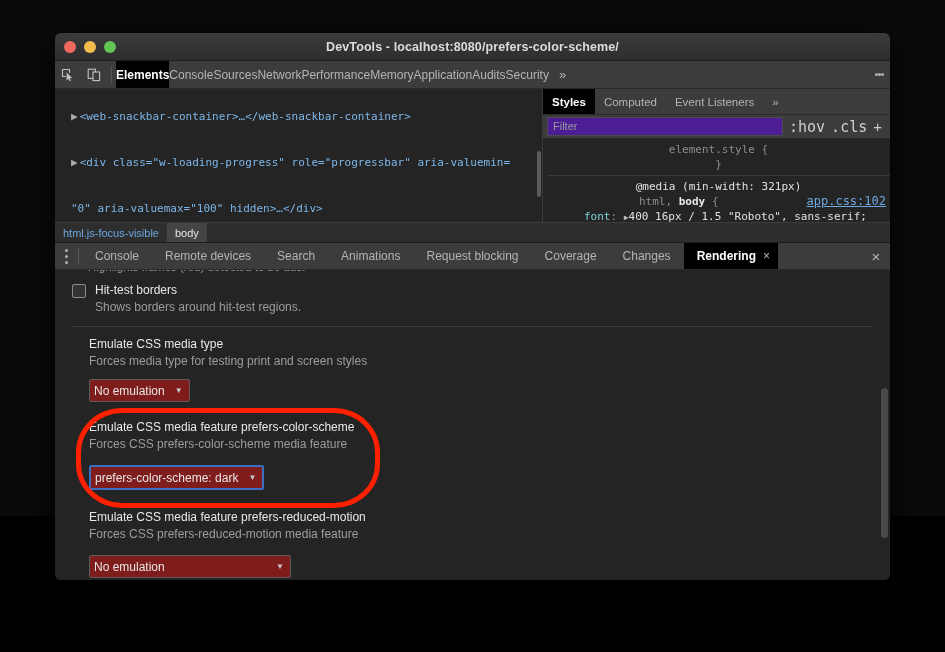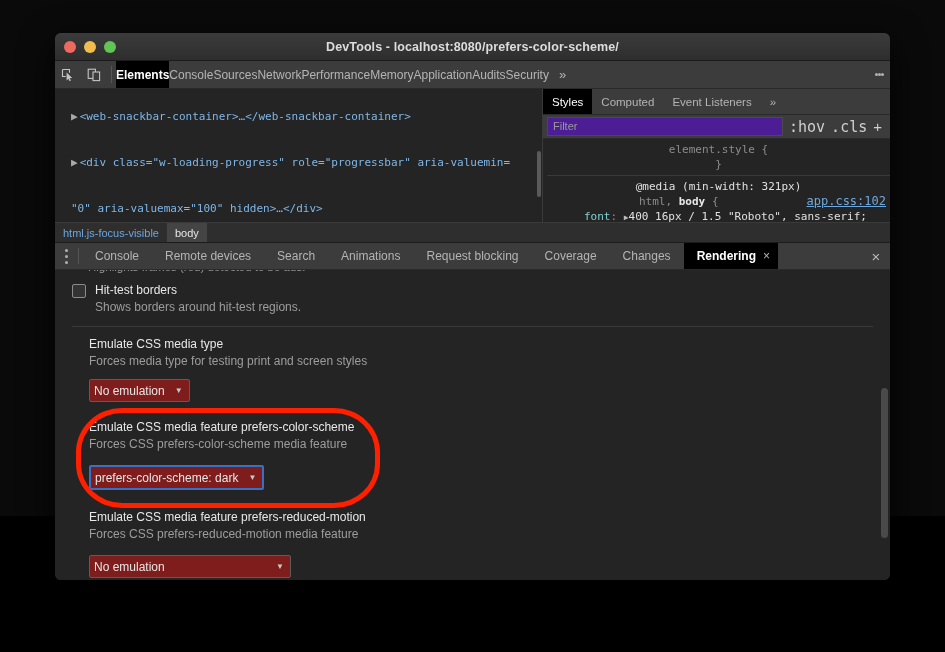--- a/index.html
+++ b/index.html
@@ -93,21 +93,21 @@
   }
   .el-scroll .thumb { position: absolute; right: 1px; top: 62px; width: 4px; height: 46px; background: #5a5a5a; border-radius: 2px; }
 
   
   .styles { flex: 1; display: flex; flex-direction: column; background: #242424; }
   .styles-tabs {
     height: 25px; background: #3c3c3c; display: flex; align-items: stretch;
     border-bottom: 1px solid #2a2a2a;
   }
   .stab { display: flex; align-items: center; padding: 0 9px; font-size: 11.5px; color: #b4b4b4; }
-  .stab.active { background: #000; color: #fff; font-weight: normal; }
+  .stab.active { background: #000; color: #fff; font-weight: bold; }
   .filterbar {
     height: 23px; background: #3c3c3c; display: flex; align-items: center;
     padding: 0 4px; gap: 6px; border-bottom: 1px solid #2a2a2a;
   }
   .filterinput {
     flex: 1; height: 17px; background: #4c1d95; border: 1px solid #4a4a4a;
     color: #9a9a9a; font-size: 11px; padding: 0 5px; line-height: 17px;
     overflow: hidden; white-space: nowrap;
   }
   .fbtn { font-family: "DejaVu Sans Mono", monospace; font-size: 15px; color: #cfcfcf; }

